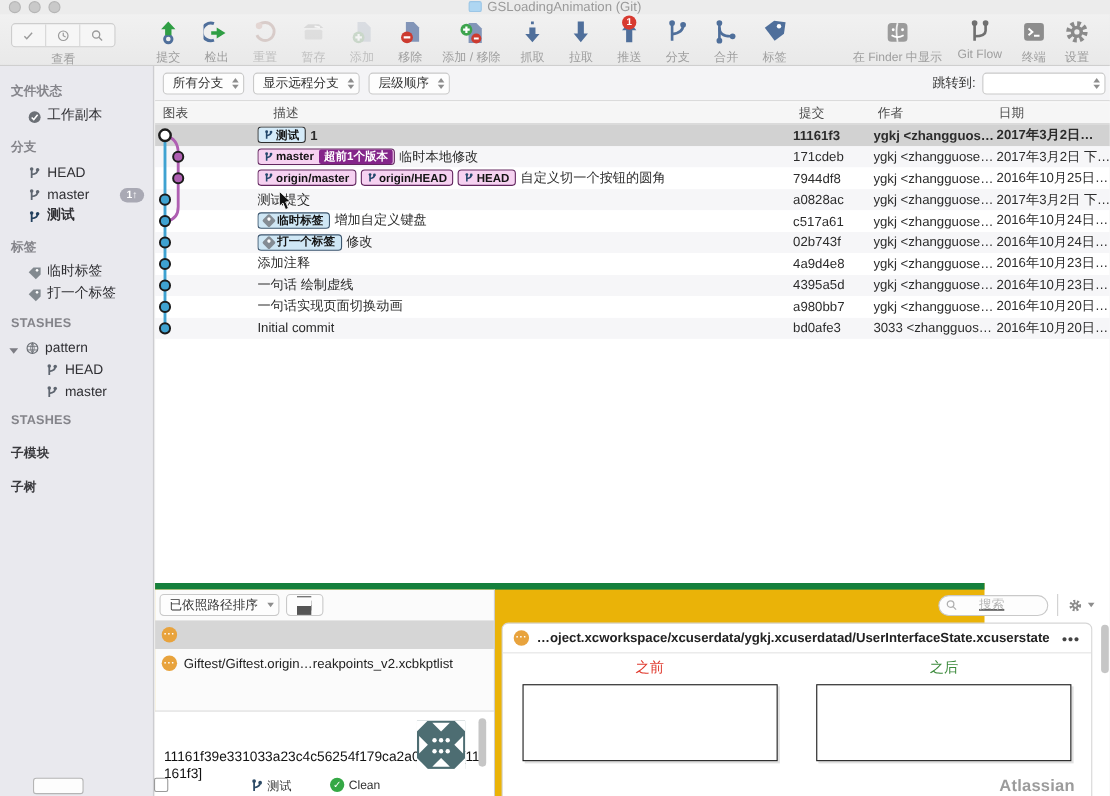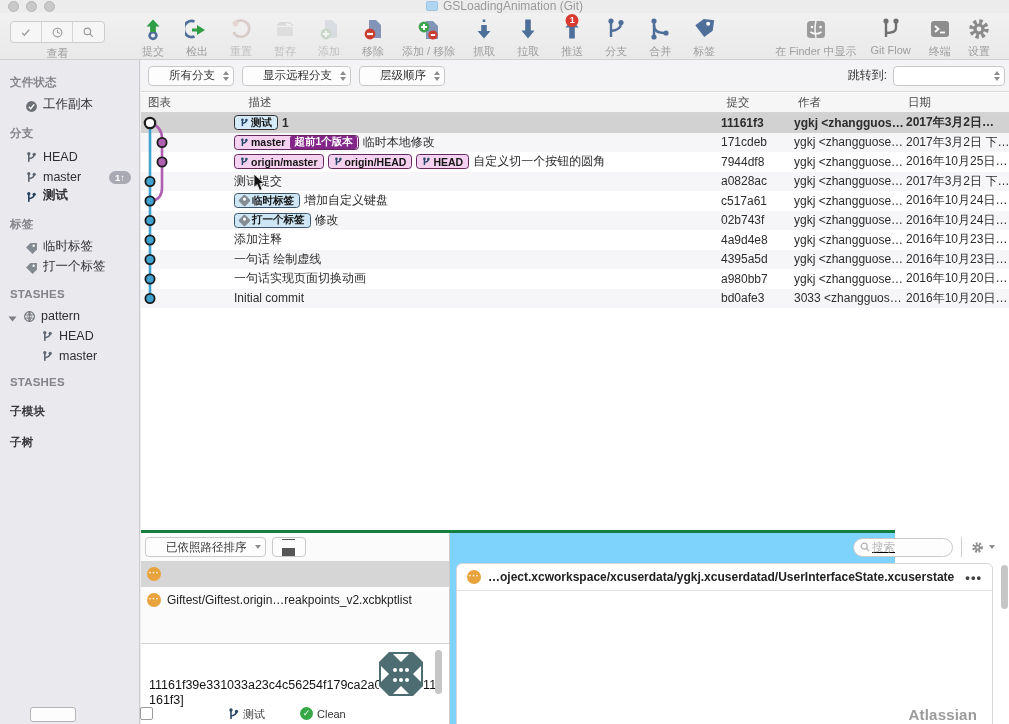--- a/index.html
+++ b/index.html
@@ -40,21 +40,21 @@
   .sb-item.indent2 { padding-left:40px; }
   .sb-item .sb-ico { width:14px; height:14px; margin-right:5px; display:inline-flex; align-items:center; justify-content:center; flex:none; }
   .sb-item .sb-ico svg { width:13px; height:13px; }
   .sb-item.current { font-weight:bold; }
   .sb-badge { position:absolute; right:8px; background:#a9a9b4; color:#fff; border-radius:8px; font-size:9.5px; font-weight:bold; padding:1px 6px; }
   .sb-caret { position:absolute; left:10px; width:0; height:0; border-left:5px solid #7d7d84; border-top:4px solid transparent; border-bottom:4px solid transparent; transform:rotate(90deg); }
 
   
   .main { position:absolute; top:60px; left:141px; width:868px; height:664px; background:#fff; }
   .filterbar { position:absolute; top:0; left:0; width:100%; height:32px; background:#f4f4f6; border-bottom:1px solid #d9d9d9; display:flex; align-items:center; padding-left:7px; }
-  .mac-select { height:20px; border:1px solid #c9c9c9; border-radius:4px; background:#fdfdfd; font-size:11.5px; color:#333; display:inline-flex; align-items:center; padding:0 4px 0 20px; margin-right:8px; position:relative; }
+  .mac-select { height:20px; border:1px solid #c9c9c9; border-radius:4px; background:#fdfdfd; font-size:11.5px; color:#333; display:inline-flex; align-items:center; padding:0 4px 0 8px; margin-right:8px; position:relative; }
   .mac-select .stepper { display:flex; flex-direction:column; margin-left:8px; }
   .stepper i { width:0; height:0; border-left:3.5px solid transparent; border-right:3.5px solid transparent; display:block; }
   .stepper i.up { border-bottom:4px solid #8d8d8d; margin-bottom:2px; }
   .stepper i.dn { border-top:4px solid #8d8d8d; }
   .jump { position:absolute; right:122px; font-size:12px; color:#333; }
   .jump-combo { position:absolute; right:4px; width:112px; height:20px; border:1px solid #c9c9c9; border-radius:4px; background:#fff; display:flex; align-items:center; justify-content:flex-end; padding-right:4px; }
 
   
   .thead { position:absolute; top:33px; left:0; width:100%; height:20px; background:#f6f6f6; border-bottom:1px solid #d4d4d4; display:flex; font-size:11.5px; color:#4c4c4c; align-items:center; }
   .th { overflow:hidden; white-space:nowrap; }
@@ -74,38 +74,38 @@
   .pill.ptag  { background:#cfe7f5; border-color:#3d566e; }
   .ahead-badge { background:#84258a; color:#fff; font-size:10.5px; font-weight:bold; padding:1px 4px; border-radius:2px; margin:0 -4px 0 2px; align-self:stretch; display:flex; align-items:center; }
   .tag-glyph { width:9px; height:9px; background:#848c94; border-radius:1.5px; transform:rotate(45deg); position:relative; flex:none; }
   .tag-glyph:after { content:""; position:absolute; left:2px; top:2px; width:3px; height:3px; border-radius:50%; background:#fff; }
   .msg { overflow:hidden; white-space:nowrap; }
 
   
   .cursor { position:absolute; left:253px; top:173px; width:13px; height:19px; z-index:50; }
 
   
-  .bottom { position:absolute; top:530px; left:141px; width:754px; height:194px; background:#7dd3fc; border-top:3px solid #15803d; }
+  .bottom { position:absolute; top:530px; left:141px; width:754px; height:194px; background:#eab308; border-top:6px solid #15803d; }
   .bl { position:absolute; top:0; left:0; width:309px; height:194px; background:#fbfbfb; border-right:1px solid #cdcdcd; }
   .bl-toolbar { height:28px; display:flex; align-items:center; padding-left:4px; gap:6px; }
   .hamburger-btn { width:34px; height:20px; border:1px solid #c9c9c9; border-radius:4px; background:#fdfdfd; display:flex; align-items:center; justify-content:center; }
   .hamburger-btn span { display:block; width:13px; border-top:1.5px solid #555; box-shadow:0 4px 0 #555,0 8px 0 #555; height:9px; margin-top:-8px; }
   .file-row { display:flex; align-items:center; height:26px; font-size:12px; color:#222; padding-left:6px; gap:6px; white-space:nowrap; overflow:hidden; }
   .file-row.selected { background:#d6d6d6; }
   .dot-ico { width:14px; height:14px; border-radius:50%; background:#e8a33d; color:#fff; font-size:9px; font-weight:bold; text-align:center; line-height:12px; flex:none; letter-spacing:.5px; }
   .bl-divider { position:absolute; top:110px; left:0; width:100%; border-top:1px solid #d4d4d4; }
   .commit-info { position:absolute; top:111px; left:0; width:100%; height:83px; background:#fff; padding:10px 20px 0 8px; }
   .ci-label { font-size:13px; font-weight:bold; color:#111; }
   .ci-hash { font-size:12.5px; color:#111; margin-top:24px; width:292px; word-break:break-all; line-height:15px; }
   .identicon { position:absolute; right:26px; top:8px; width:44px; height:44px; }
   .ci-scroll { position:absolute; right:7px; top:6px; width:7px; height:44px; border-radius:4px; background:#c6c6c6; }
 
   .br { position:absolute; top:0; left:310px; width:558px; height:194px; }
   .br-toolbar { height:28px; display:flex; align-items:center; justify-content:flex-end; padding-right:14px; gap:8px; }
-  .searchbox { width:100px; height:19px; border:1px solid #c9c9c9; border-radius:10px; background:#fdfdfd; display:flex; align-items:center; padding:0 6px; gap:2px;text-decoration:underline; }
+  .searchbox { width:100px; height:19px; border:1px solid #c9c9c9; border-radius:10px; background:#fdfdfd; display:flex; align-items:center; padding:0 6px; gap:20px;text-decoration:underline; }
   .searchbox svg { width:10px; height:10px; flex:none; }
   .searchbox input { border:none; outline:none; background:transparent; width:70px; font-size:11.5px; color:#333; font-family:inherit; }
   .searchbox input::placeholder { color:#b5b5b5; }
   .gear-btn { display:flex; align-items:center; gap:4px; border-left:1px solid #cfcfcf; padding-left:8px; height:20px; }
   .gear-btn svg { width:15px; height:15px; }
 
   .diff-card { position:absolute; top:30px; left:5px; width:537px; height:170px; background:#fff; border:1px solid #d6d6d6; border-radius:6px 6px 0 0; overflow:hidden; }
   .dc-header { height:27px; display:flex; align-items:center; padding:0 10px; gap:7px; border-bottom:1px solid #e3e3e3; font-size:12px; font-weight:bold; color:#222; white-space:nowrap; }
   .dc-header .path { overflow:hidden; text-overflow:ellipsis; flex:1; }
   .dc-more { font-size:13px; letter-spacing:1px; color:#444; flex:none; }
@@ -741,20 +741,30 @@
               <i class="dn"></i>
             </span>
         </span>
       </div>
       <div class="diff-card">
         <div class="dc-header">
           <span class="dot-ico">···</span>
           <span class="path">…oject.xcworkspace/xcuserdata/ygkj.xcuserdatad/UserInterfaceState.xcuserstate</span>
           <span class="dc-more">•••</span>
         </div>
+        <div class="ba-row">
+          <div class="ba-col">
+            <div class="ba-title before">之前</div>
+            <div class="ba-box"></div>
+          </div>
+          <div class="ba-col">
+            <div class="ba-title after">之后</div>
+            <div class="ba-box"></div>
+          </div>
+        </div>
       </div>
       <span class="br-scroll"></span>
     </div>
   </div>
 
   <div class="footer">
     <span class="f-item f-toggle">
         <span class="fill"></span>
       </span>
     <span class="f-item f-check"></span>

